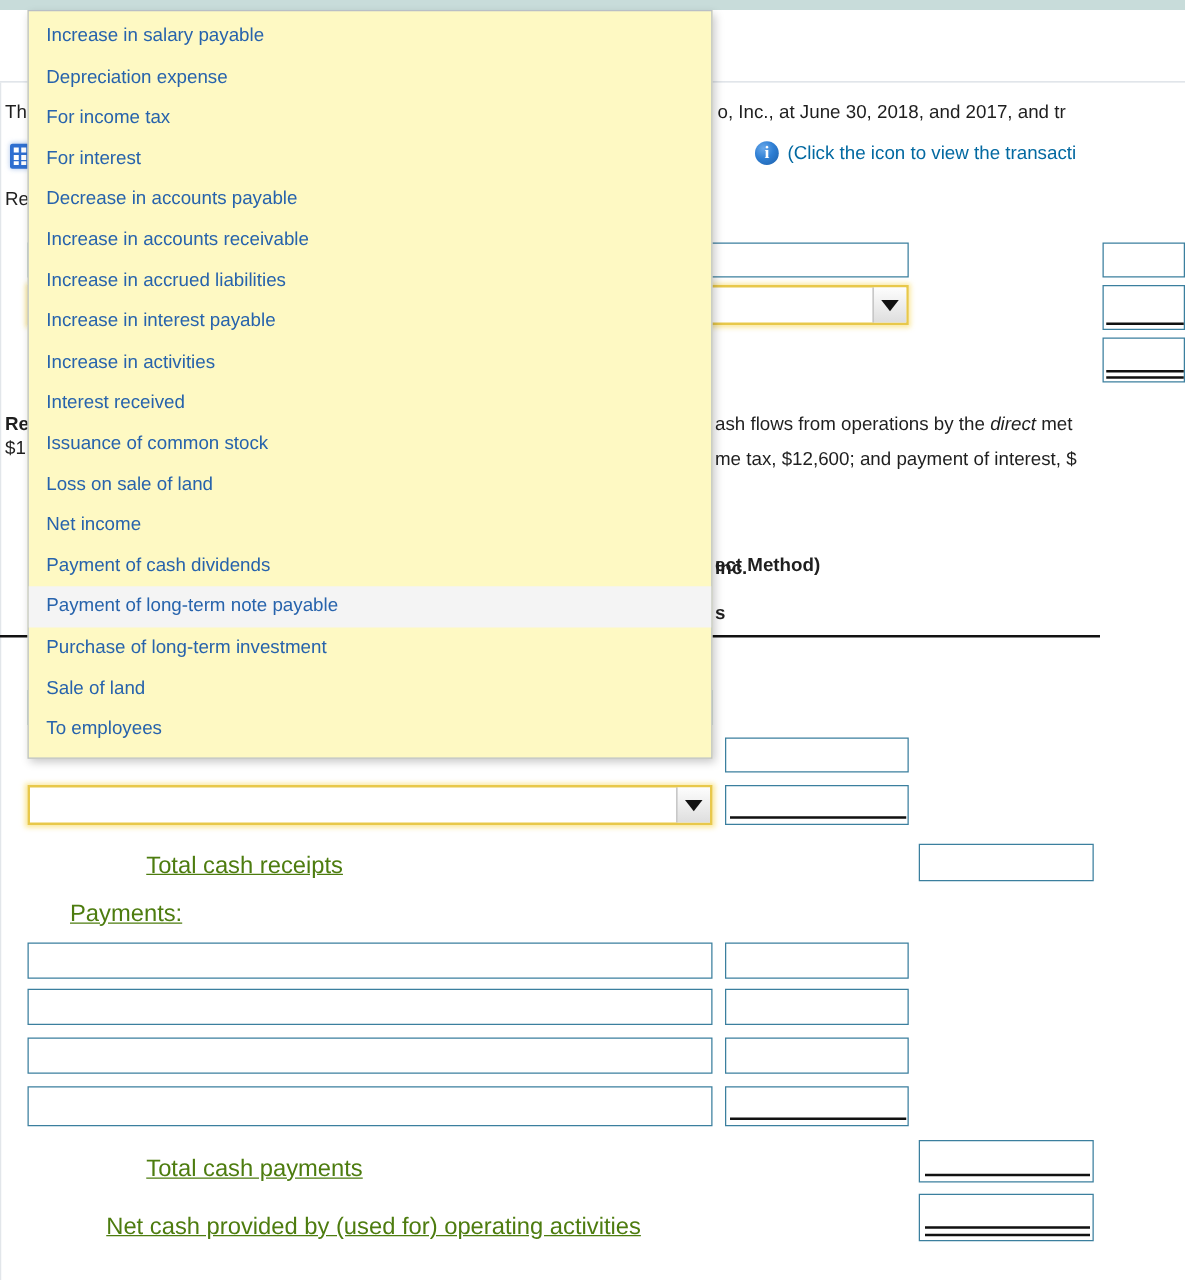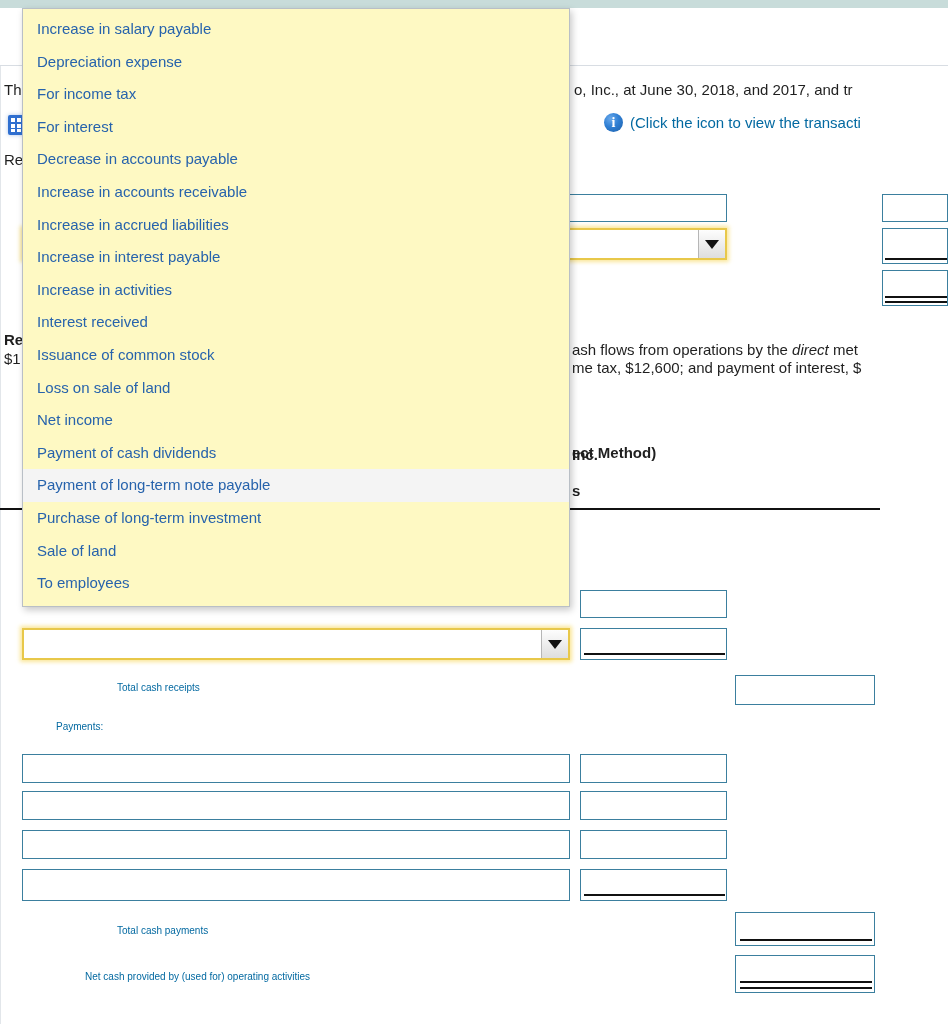--- a/index.html
+++ b/index.html
@@ -139,22 +139,23 @@
     cursor: default;
   }
   .dd-item.hovered {
     background: #f4f4f4;
   }
 
   
   .lbl {
     position: absolute;
     white-space: nowrap;
-    font-size: 10px;
-    color: #0369a1;
+    font-size: 19px;
+    color: #4d7c0f;
+    text-decoration: underline;
   }
 </style>
 </head>
 <body>
 
 <div id="top-strip"></div>
 <div id="top-rule"></div>
 <div id="left-edge-line"></div>
 
 <div class="wk-text" style="left:4px; top:80px;">Th</div>
@@ -192,21 +193,21 @@
   <div class="rule-single" style="left:2px; bottom:3px; width:62px;"></div>
 </div>
 <div class="abox" style="left:882px; top:270px; width:66px; height:36px;">
   <div class="rule-double" style="left:2px; bottom:7px; width:62px;"></div>
   <div class="rule-double" style="left:2px; bottom:2px; width:62px;"></div>
 </div>
 
 <div class="wk-text wk-bold" style="left:4px; top:330px;">Re</div>
 <div class="wk-text" style="left:4px; top:349px;">$1</div>
 
-<div class="wk-text" style="left:572px; top:330px;margin-top:10px;">
+<div class="wk-text" style="left:572px; top:330px;">
   <span>ash flows from operations by the </span><span class="wk-italic">direct</span><span> met</span>
 </div>
 <div class="wk-text" style="left:572px; top:358px;">me tax, $12,600; and payment of interest, $</div>
 
 <div class="wk-text wk-bold" style="left:572px; top:405px;margin-top:40px;"> Inc.</div>
 <div class="wk-text wk-bold" style="left:572px; top:443px;">ect Method)</div>
 <div class="wk-text wk-bold" style="left:572px; top:481px;">s</div>
 
 <div class="rule-single" style="left:0px; top:508px; width:880px; height:2px;"></div>
 

